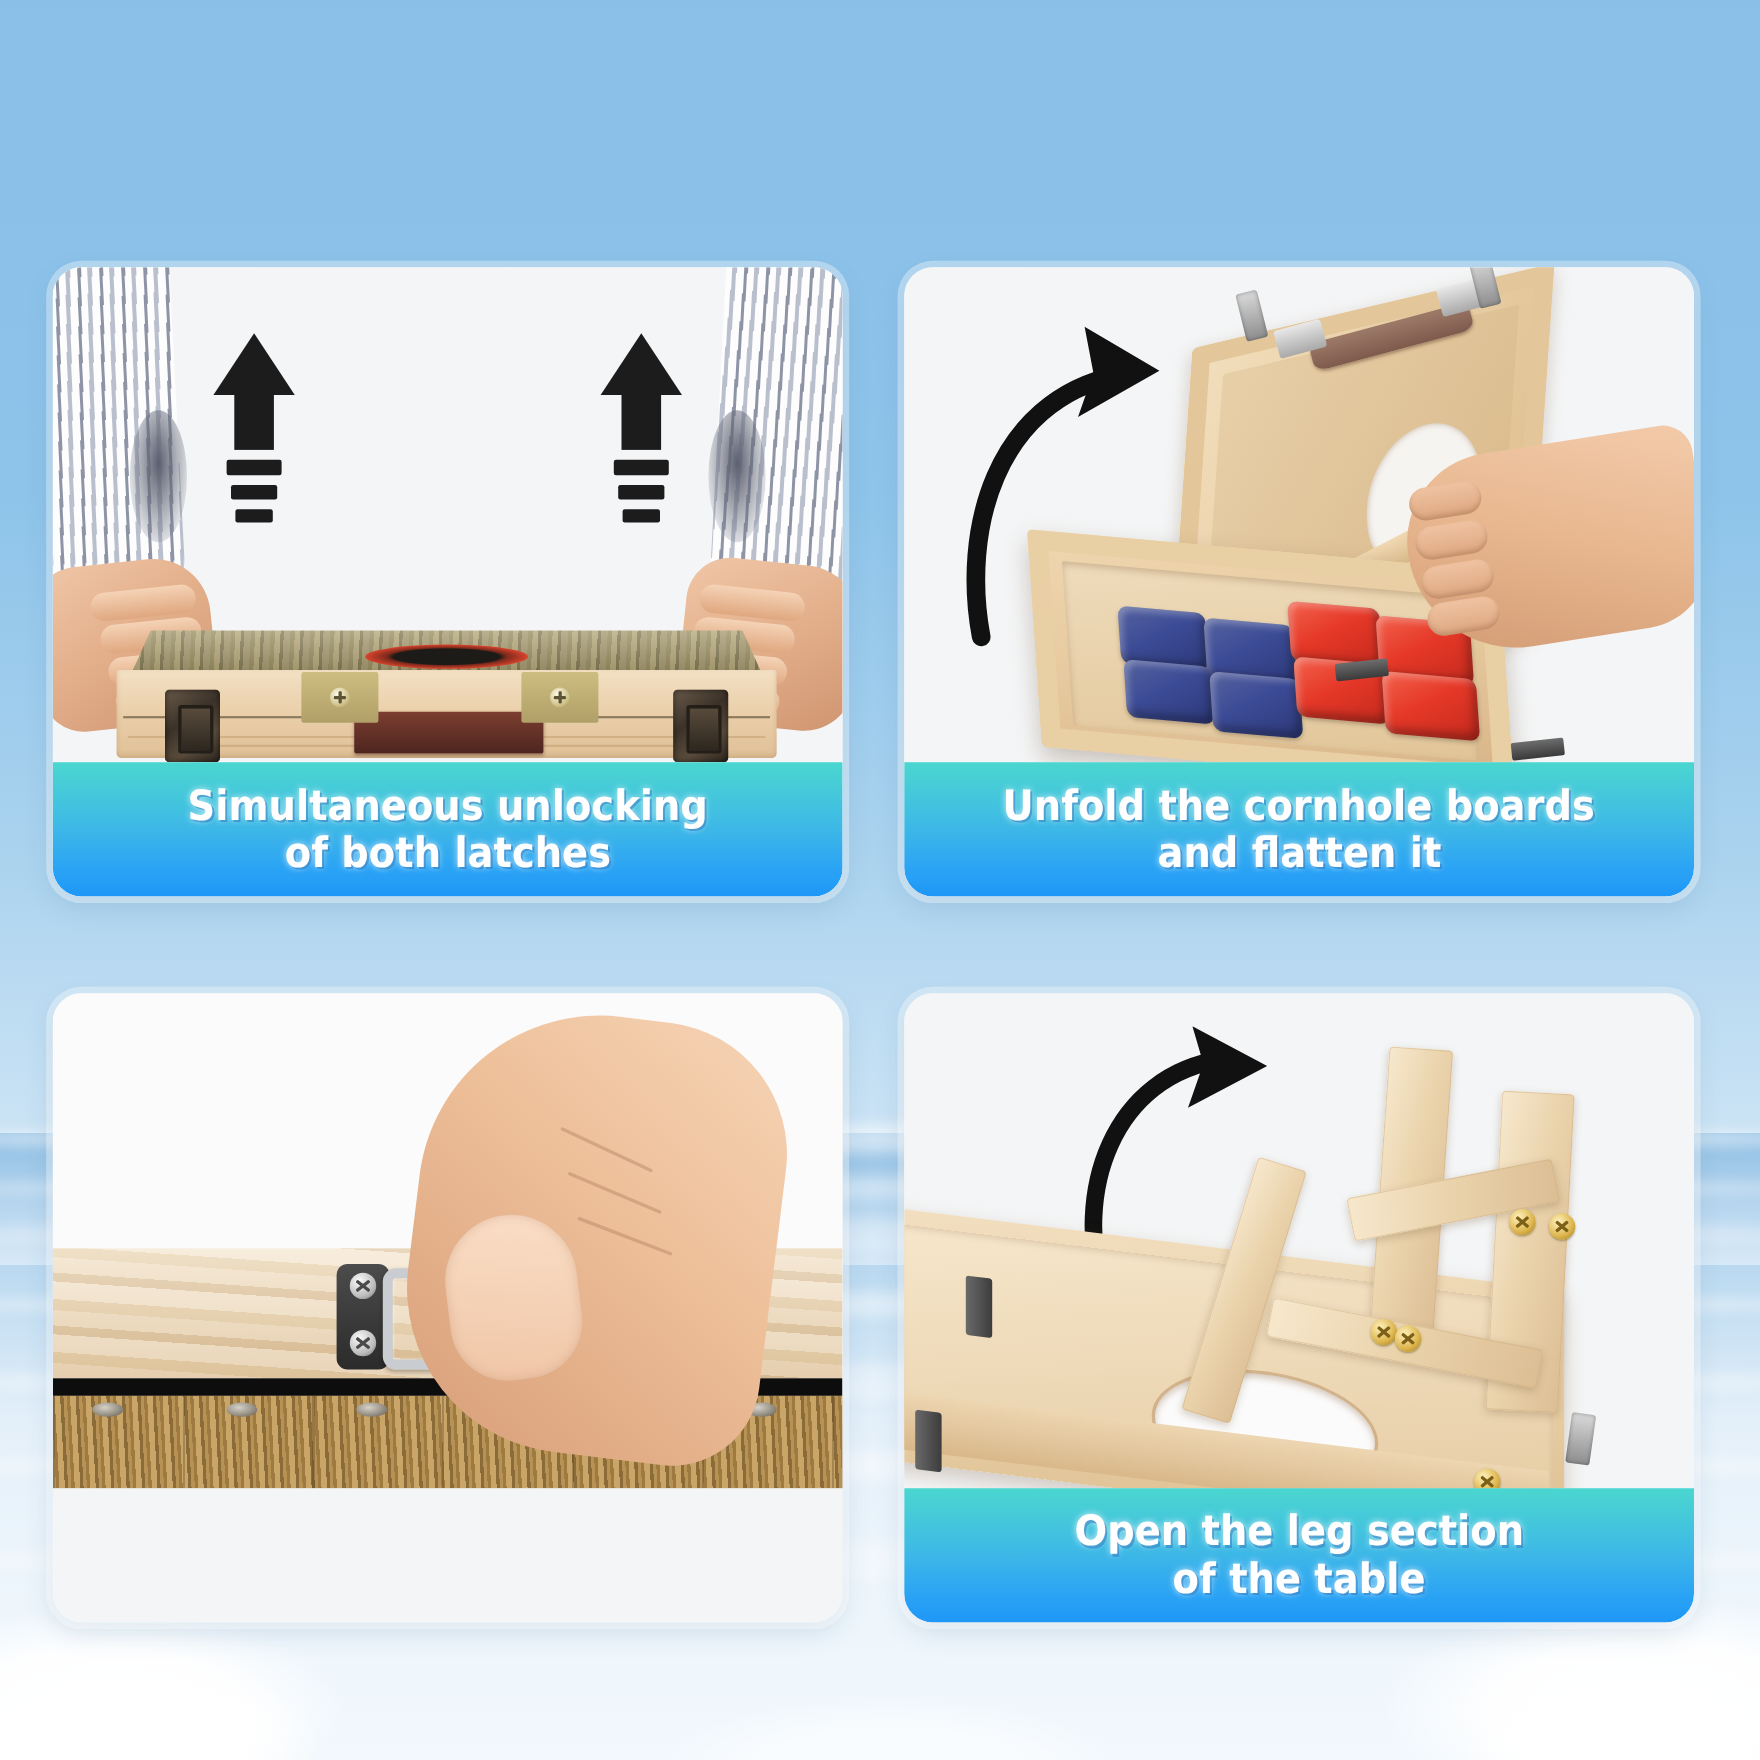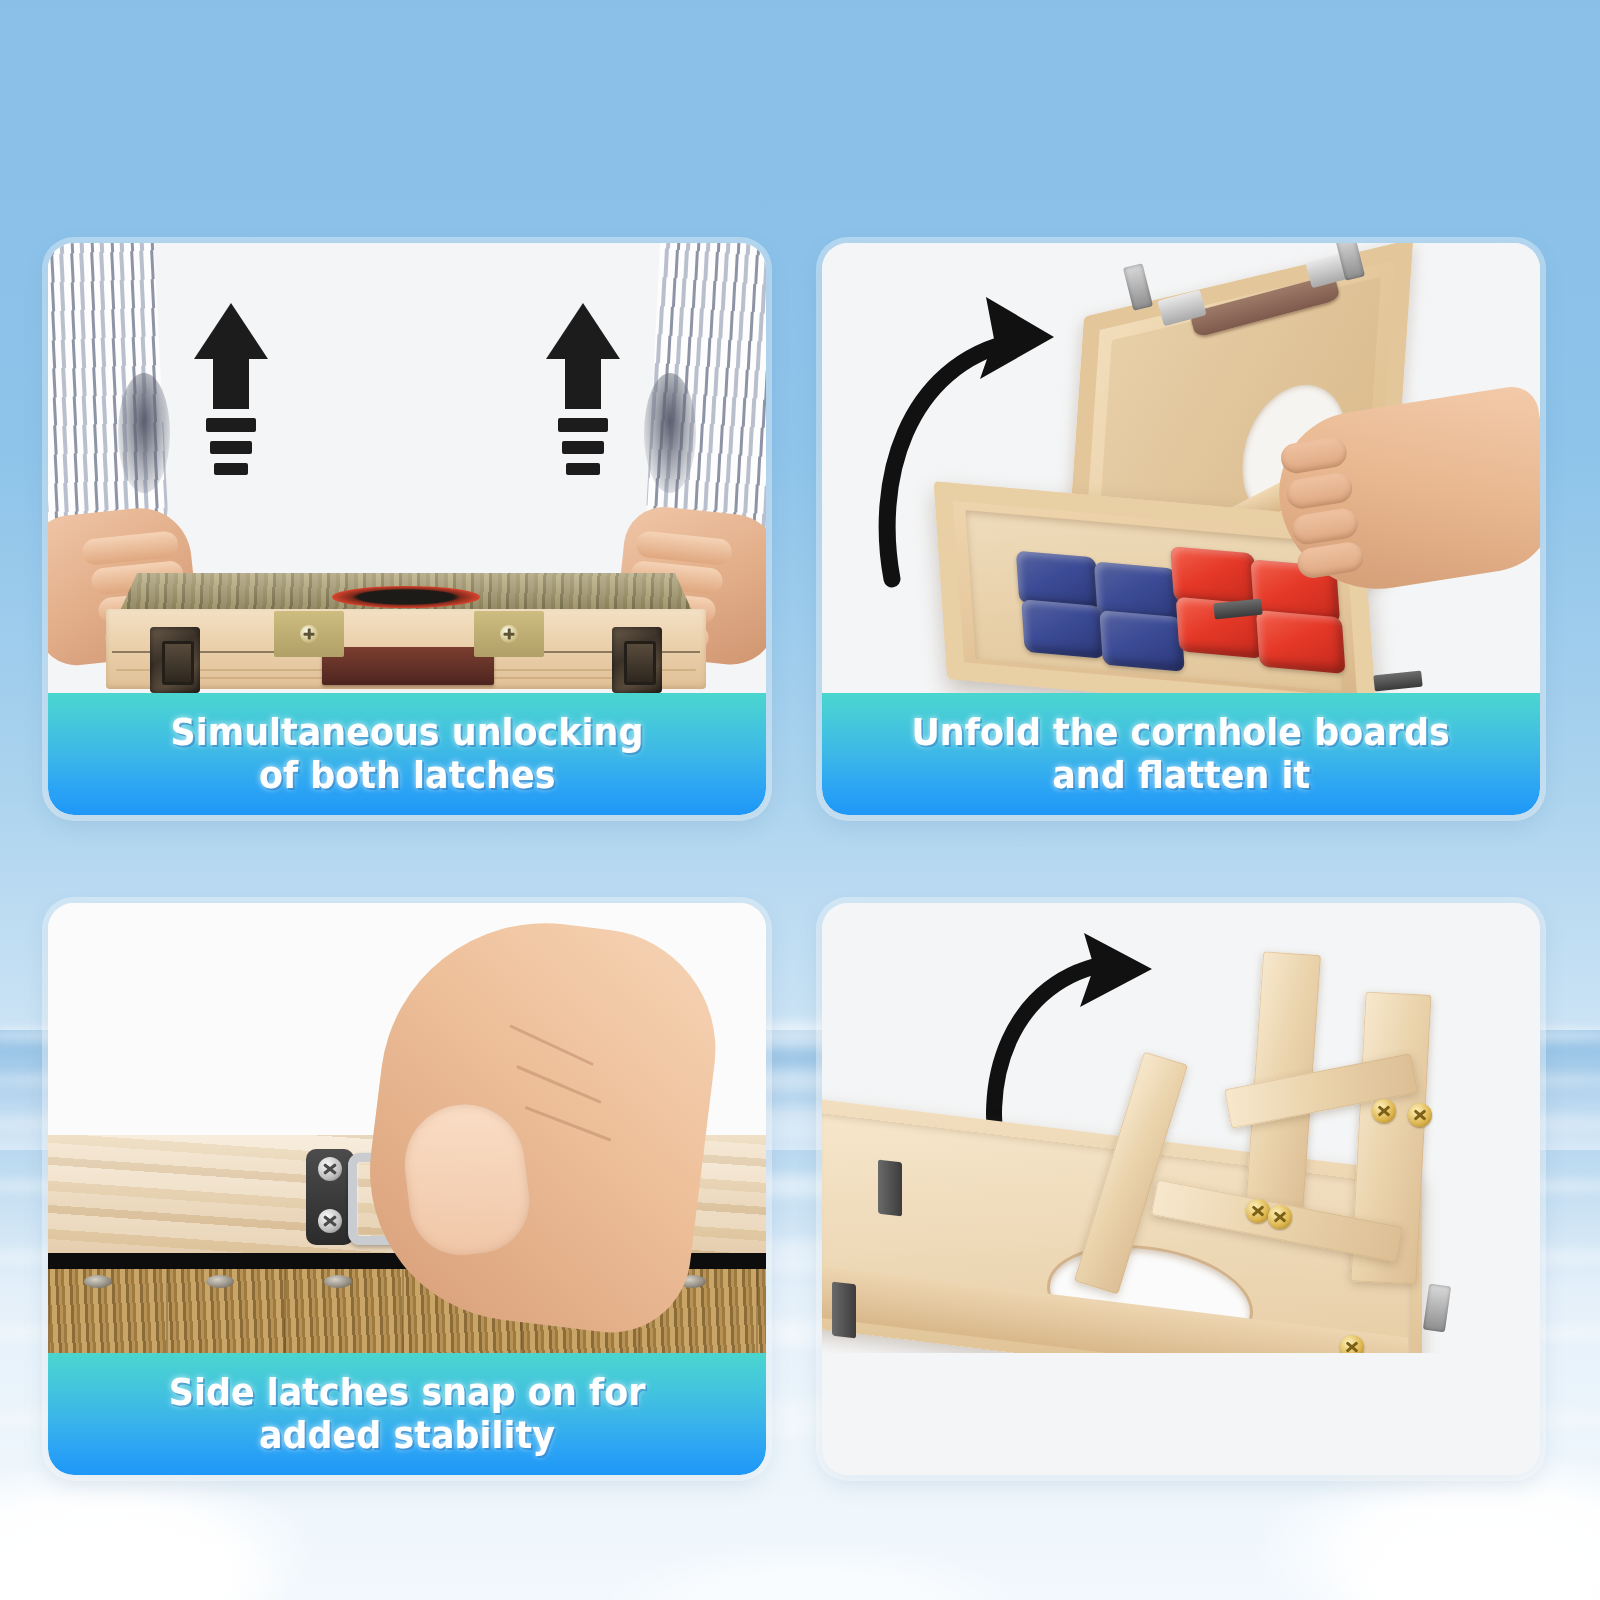--- a/index.html
+++ b/index.html
@@ -630,24 +630,20 @@
       <div class="latch3-body"></div>
 
       <div class="thumb3">
         <div class="nail"></div>
         <div class="crease" style="left:120px; top:120px; transform:rotate(18deg);"></div>
         <div class="crease" style="left:132px; top:158px; transform:rotate(16deg);"></div>
         <div class="crease" style="left:146px; top:196px; transform:rotate(14deg);"></div>
       </div>
     </div>
 
-    <div class="caption">
-      <span>Side latches snap on for</span>
-      <span>added stability</span>
-    </div>
   </div>
 
   <div class="card c4">
     <div class="photo">
 
       <svg class="arrowcurve" style="left:150px; top:30px;" width="220" height="260" viewBox="0 0 220 260">
         <path d="M32 246 C 2 150, 40 44, 140 30" stroke="#111" stroke-width="16" fill="none" stroke-linecap="round"></path>
         <path d="M112 0 L 180 36 L 108 74 L 122 34 Z" fill="#111"></path>
       </svg>
 
@@ -666,15 +662,19 @@
       <div class="leg" style="left:330px; top:300px; width:250px; height:36px; transform:rotate(11deg);"></div>
 
       <div class="gscrew" style="left:550px; top:196px;"></div>
       <div class="gscrew" style="left:586px; top:200px;"></div>
       <div class="gscrew" style="left:424px; top:296px;"></div>
       <div class="gscrew" style="left:446px; top:302px;"></div>
       <div class="gscrew" style="left:518px; top:432px;"></div>
       <div class="clasp" style="left:604px; top:382px; width:22px; height:46px; transform:rotate(8deg);"></div>
     </div>
 
+    <div class="caption">
+      <span>Open the leg section</span>
+      <span>of the table</span>
+    </div>
   </div>
 
 </div>
 
 </body></html>

